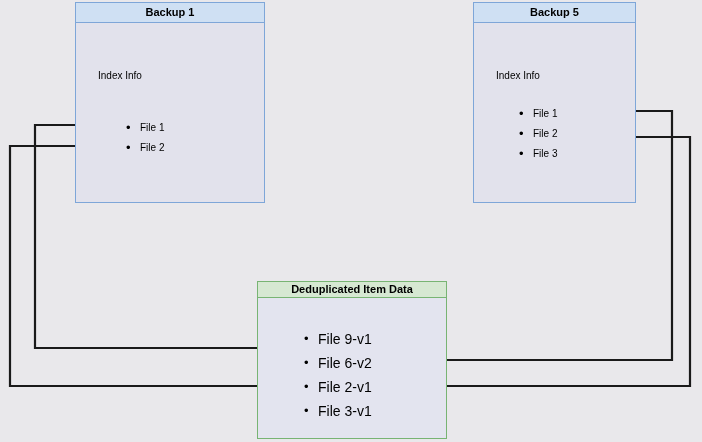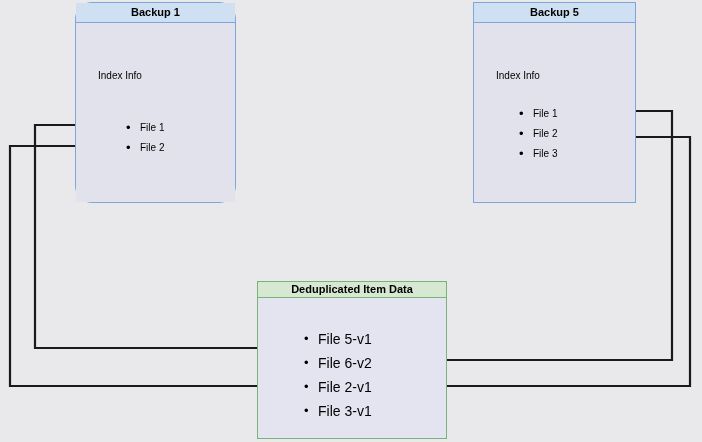--- a/index.html
+++ b/index.html
@@ -141,21 +141,21 @@
 
     <g>
       <path d="M 595,111 L 672,111 L 672,360 L 397,360" fill="none" stroke="#1a1a1a" stroke-width="2.2" marker-end="url(#arrow-left)"></path>
     </g>
 
     <g>
       <path d="M 580,137 L 690,137 L 690,386 L 397,386" fill="none" stroke="#1a1a1a" stroke-width="2.2" marker-end="url(#arrow-left)"></path>
     </g>
   </svg>
 
-  <div class="node node-blue" style="left:75px; top:2px; width:161px; height:201px;border-radius:17px;">
+  <div class="node node-blue" style="left:75px; top:2px; width:190px; height:201px;">
     <div class="node-header">
       <span>Backup 1</span>
     </div>
     <div class="node-body">
       <div class="index-label" style="left:22px; top:47px;">Index Info</div>
       <ul class="file-list" style="left:50px; top:95px;">
         <li>File 1</li>
         <li>File 2</li>
       </ul>
     </div>
@@ -174,21 +174,21 @@
       </ul>
     </div>
   </div>
 
   <div class="node node-green" style="left:257px; top:281px; width:190px; height:158px;">
     <div class="node-header">
       <span>Deduplicated Item Data</span>
     </div>
     <div class="node-body">
       <ul class="file-list dedup-list" style="left:46px; top:29px;">
-        <li>File 5-v1</li>
+        <li>File 9-v1</li>
         <li>File 6-v2</li>
         <li>File 2-v1</li>
         <li>File 3-v1</li>
       </ul>
     </div>
   </div>
 
 </div>
 
 </body></html>

